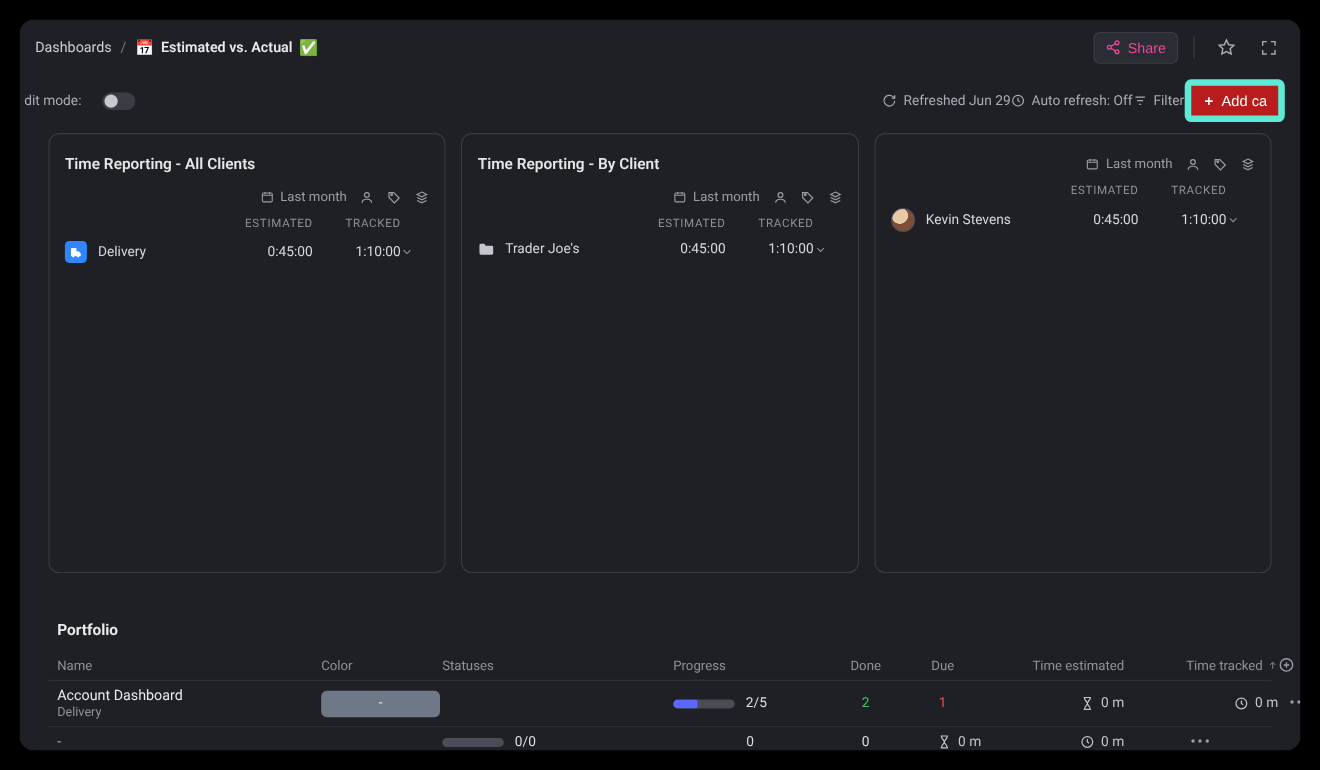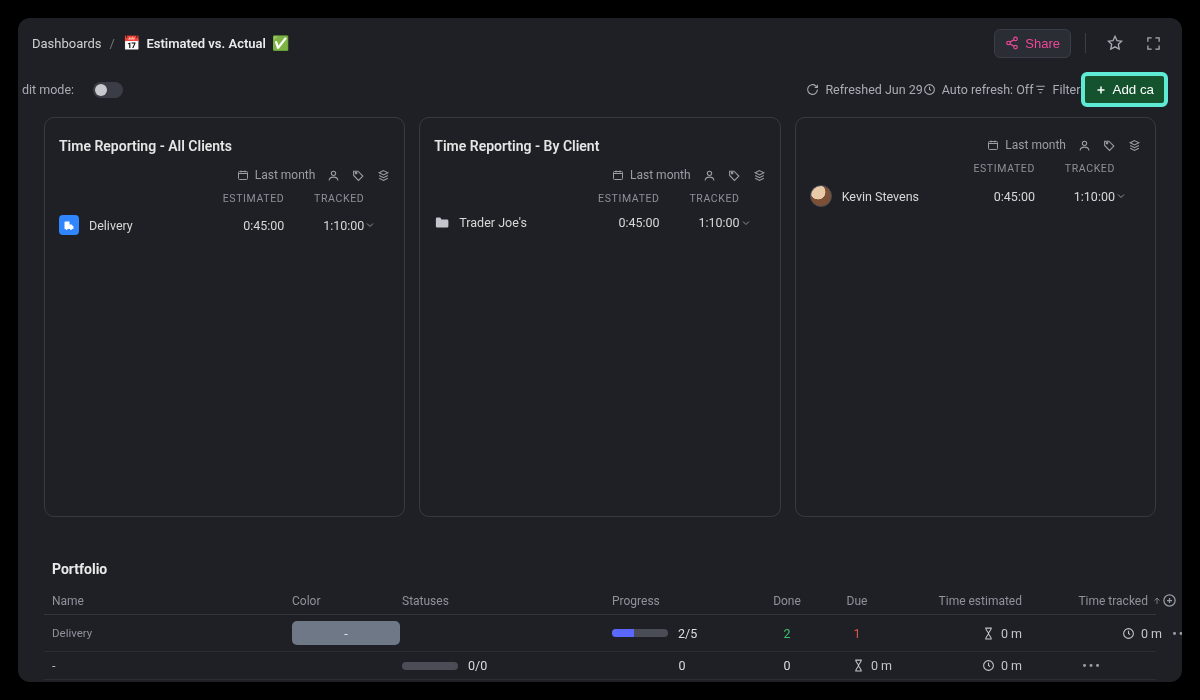--- a/index.html
+++ b/index.html
@@ -58,21 +58,21 @@
     width: 30px; height: 16px; border-radius: 10px;
     background: #3a3d45; position: relative;
   }
   .toggle::after {
     content: ""; position: absolute; left: 2px; top: 2px;
     width: 12px; height: 12px; border-radius: 50%; background: #c7c9cf;
   }
   .subright { margin-left: auto; display: flex; align-items: center; }
   .subitem { display: inline-flex; align-items: center; gap: 6px; cursor: pointer; }
   .btn-primary {
-    background: #14532d; border: 4px solid #5eead4; color: #fff;
+    background: #b91c1c; border: 6px solid #5eead4; color: #fff;
     padding: 6px 10px; border-radius: 6px;
     display: inline-flex; align-items: center; gap: 6px; cursor: pointer;
     white-space: nowrap;
   }
 
   
   .cards {
     display: flex; gap: 14px; padding: 0 26px;
   }
   .card {
@@ -413,20 +413,21 @@
           <svg width="15" height="15" viewBox="0 0 24 24" fill="none" stroke="currentColor" stroke-width="2">
               <circle cx="12" cy="12" r="9"></circle>
               <path d="M12 8v8M8 12h8"></path>
             </svg>
         </span>
       </div>
 
       <div id="portfolio-rows">
           <div class="prow">
     <span class="pname">
+      <span class="t">Account Dashboard</span>
       <span class="s">Delivery</span>
     </span>
     <span><span class="colorchip">-</span></span>
     <span><span class="status-bar"><span class="fill" style="width:35%"></span></span></span>
     <span class="progress-cell">
       <span class="pbar">
                 <span class="pfill" style="width:40%"></span>
               </span>
       <span>2/5</span>
     </span>

